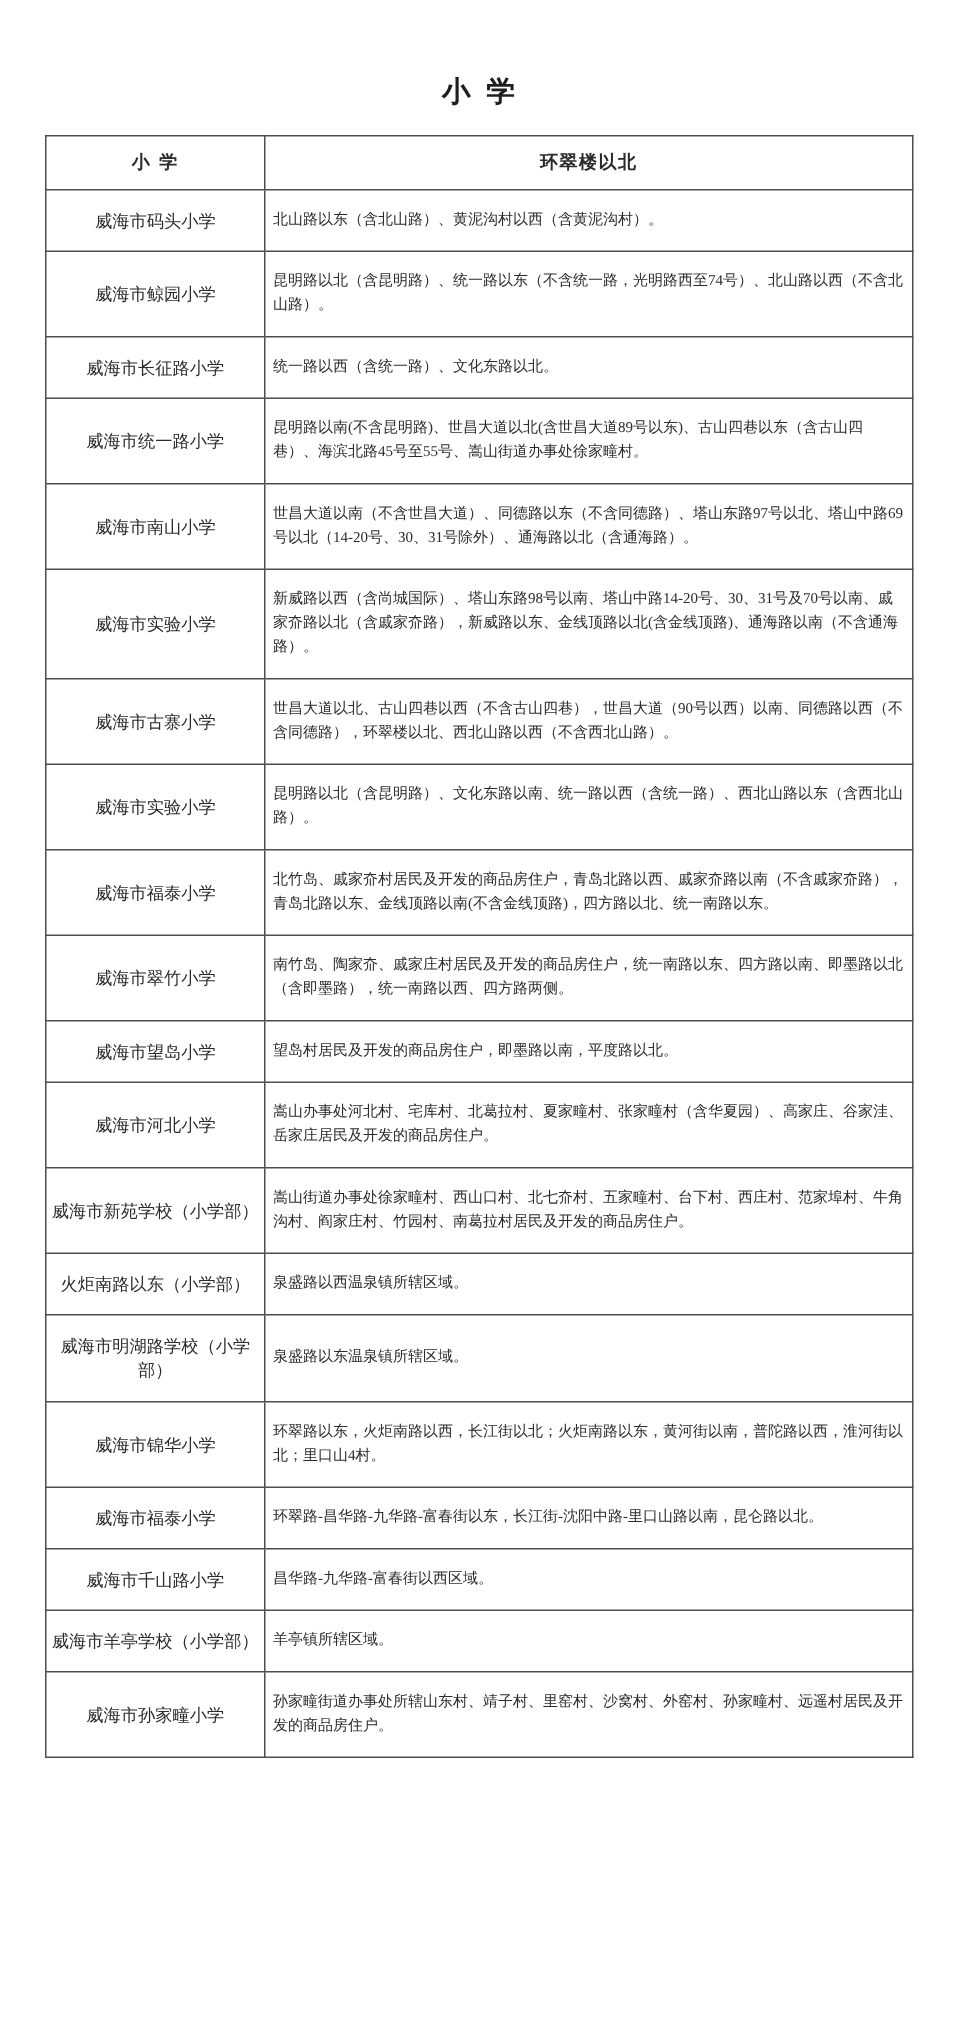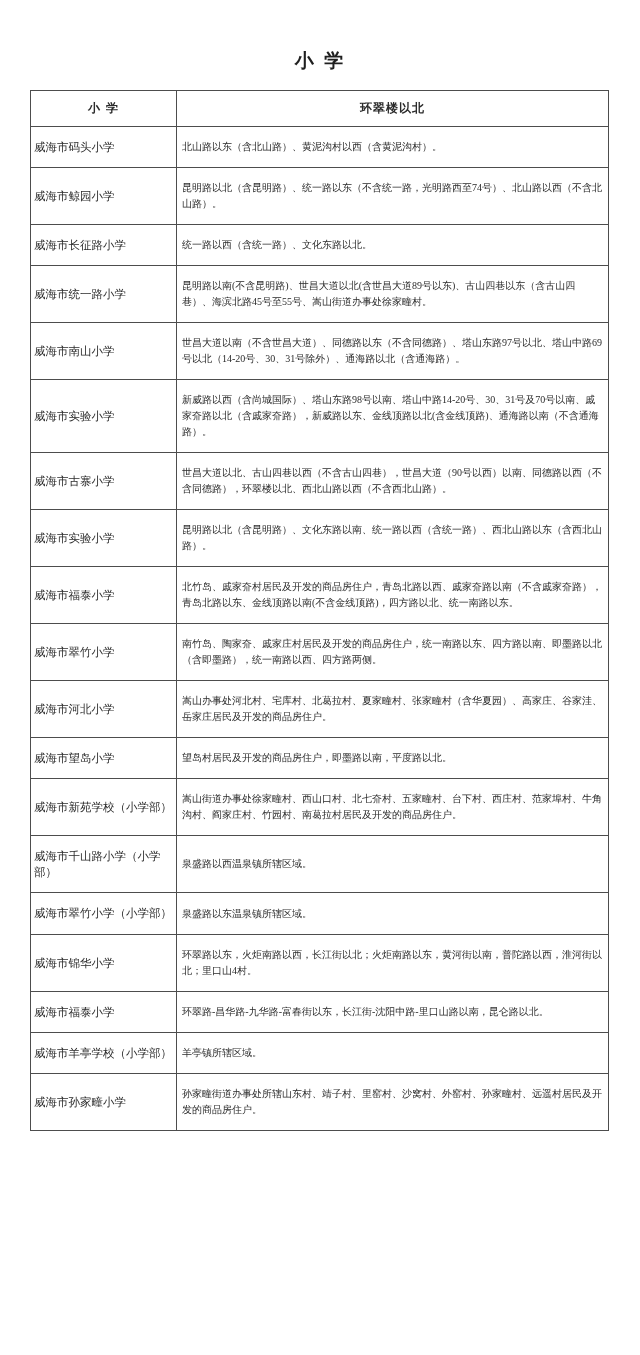--- a/index.html
+++ b/index.html
@@ -37,20 +37,21 @@
   col.district-col { width: 432px; }
   th.header-cell {
     font-size: 12px;
     font-weight: bold;
     text-align: center;
     padding: 9px 4px;
     letter-spacing: 1px;
   }
   td.school-name-cell {
     font-size: 11.5px;
+    text-align: center;
     padding: 12px 3px;
     line-height: 1.4;
   }
   td.district-cell {
     font-size: 10px;
     text-align: left;
     padding: 12px 4px 12px 5px;
     line-height: 1.6;
     word-break: break-all;
     font-family: Liberation Serif, serif;
@@ -117,55 +118,59 @@
     <td class="school-name-cell">威海市福泰小学</td>
     <td class="district-cell">北竹岛、戚家夼村居民及开发的商品房住户，青岛北路以西、戚家夼路以南（不含戚家夼路），青岛北路以东、金线顶路以南(不含金线顶路)，四方路以北、统一南路以东。</td>
   </tr>
 
   <tr>
     <td class="school-name-cell">威海市翠竹小学</td>
     <td class="district-cell">南竹岛、陶家夼、戚家庄村居民及开发的商品房住户，统一南路以东、四方路以南、即墨路以北（含即墨路），统一南路以西、四方路两侧。</td>
   </tr>
 
   <tr>
-    <td class="school-name-cell">威海市河北小学</td>
-    <td class="district-cell">嵩山办事处河北村、宅库村、北葛拉村、夏家疃村、张家疃村（含华夏园）、高家庄、谷家洼、岳家庄居民及开发的商品房住户。</td>
+    <td class="school-name-cell">威海市望岛小学</td>
+    <td class="district-cell">望岛村居民及开发的商品房住户，即墨路以南，平度路以北。</td>
   </tr>
 
   <tr>
-    <td class="school-name-cell">威海市望岛小学</td>
-    <td class="district-cell">望岛村居民及开发的商品房住户，即墨路以南，平度路以北。</td>
+    <td class="school-name-cell">威海市河北小学</td>
+    <td class="district-cell">嵩山办事处河北村、宅库村、北葛拉村、夏家疃村、张家疃村（含华夏园）、高家庄、谷家洼、岳家庄居民及开发的商品房住户。</td>
   </tr>
 
   <tr>
     <td class="school-name-cell">威海市新苑学校（小学部）</td>
     <td class="district-cell">嵩山街道办事处徐家疃村、西山口村、北七夼村、五家疃村、台下村、西庄村、范家埠村、牛角沟村、阎家庄村、竹园村、南葛拉村居民及开发的商品房住户。</td>
   </tr>
 
   <tr>
-    <td class="school-name-cell">威海市千山路小学（小学部）</td>
+    <td class="school-name-cell">火炬南路以东（小学部）</td>
     <td class="district-cell">泉盛路以西温泉镇所辖区域。</td>
   </tr>
 
   <tr>
-    <td class="school-name-cell">威海市翠竹小学（小学部）</td>
+    <td class="school-name-cell">威海市明湖路学校（小学部）</td>
     <td class="district-cell">泉盛路以东温泉镇所辖区域。</td>
   </tr>
 
   <tr>
     <td class="school-name-cell">威海市锦华小学</td>
     <td class="district-cell">环翠路以东，火炬南路以西，长江街以北；火炬南路以东，黄河街以南，普陀路以西，淮河街以北；里口山4村。</td>
   </tr>
 
 
   <tr>
     <td class="school-name-cell">威海市福泰小学</td>
     <td class="district-cell">环翠路-昌华路-九华路-富春街以东，长江街-沈阳中路-里口山路以南，昆仑路以北。</td>
   </tr>
 
+  <tr>
+    <td class="school-name-cell">威海市千山路小学</td>
+    <td class="district-cell">昌华路-九华路-富春街以西区域。</td>
+  </tr>
 
   <tr>
     <td class="school-name-cell">威海市羊亭学校（小学部）</td>
     <td class="district-cell">羊亭镇所辖区域。</td>
   </tr>
 
   <tr>
     <td class="school-name-cell">威海市孙家疃小学</td>
     <td class="district-cell">孙家疃街道办事处所辖山东村、靖子村、里窑村、沙窝村、外窑村、孙家疃村、远遥村居民及开发的商品房住户。</td>
   </tr>

